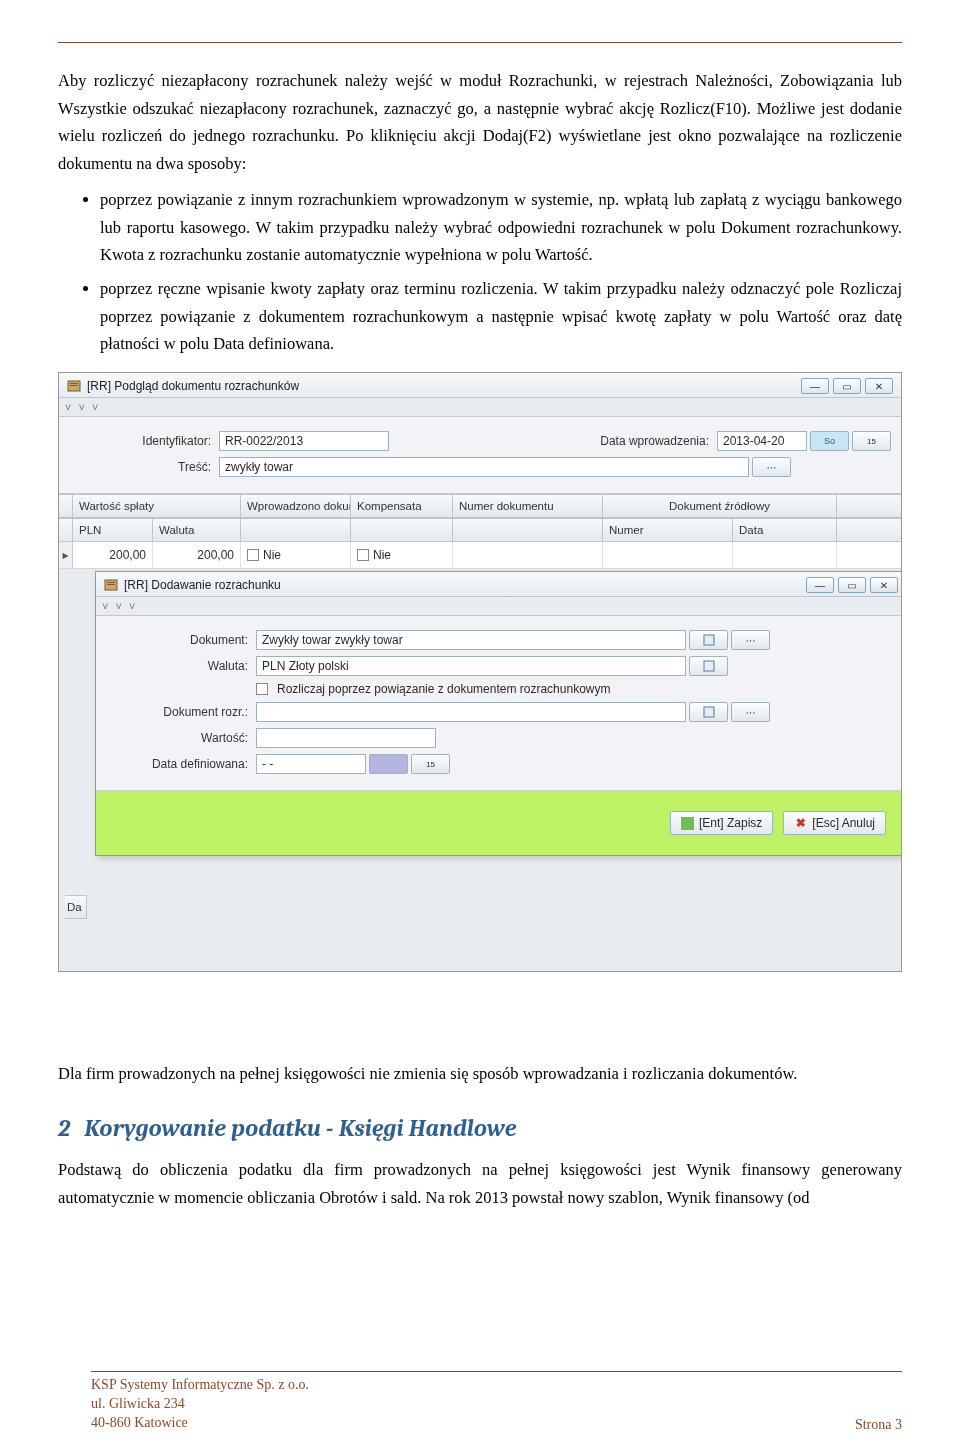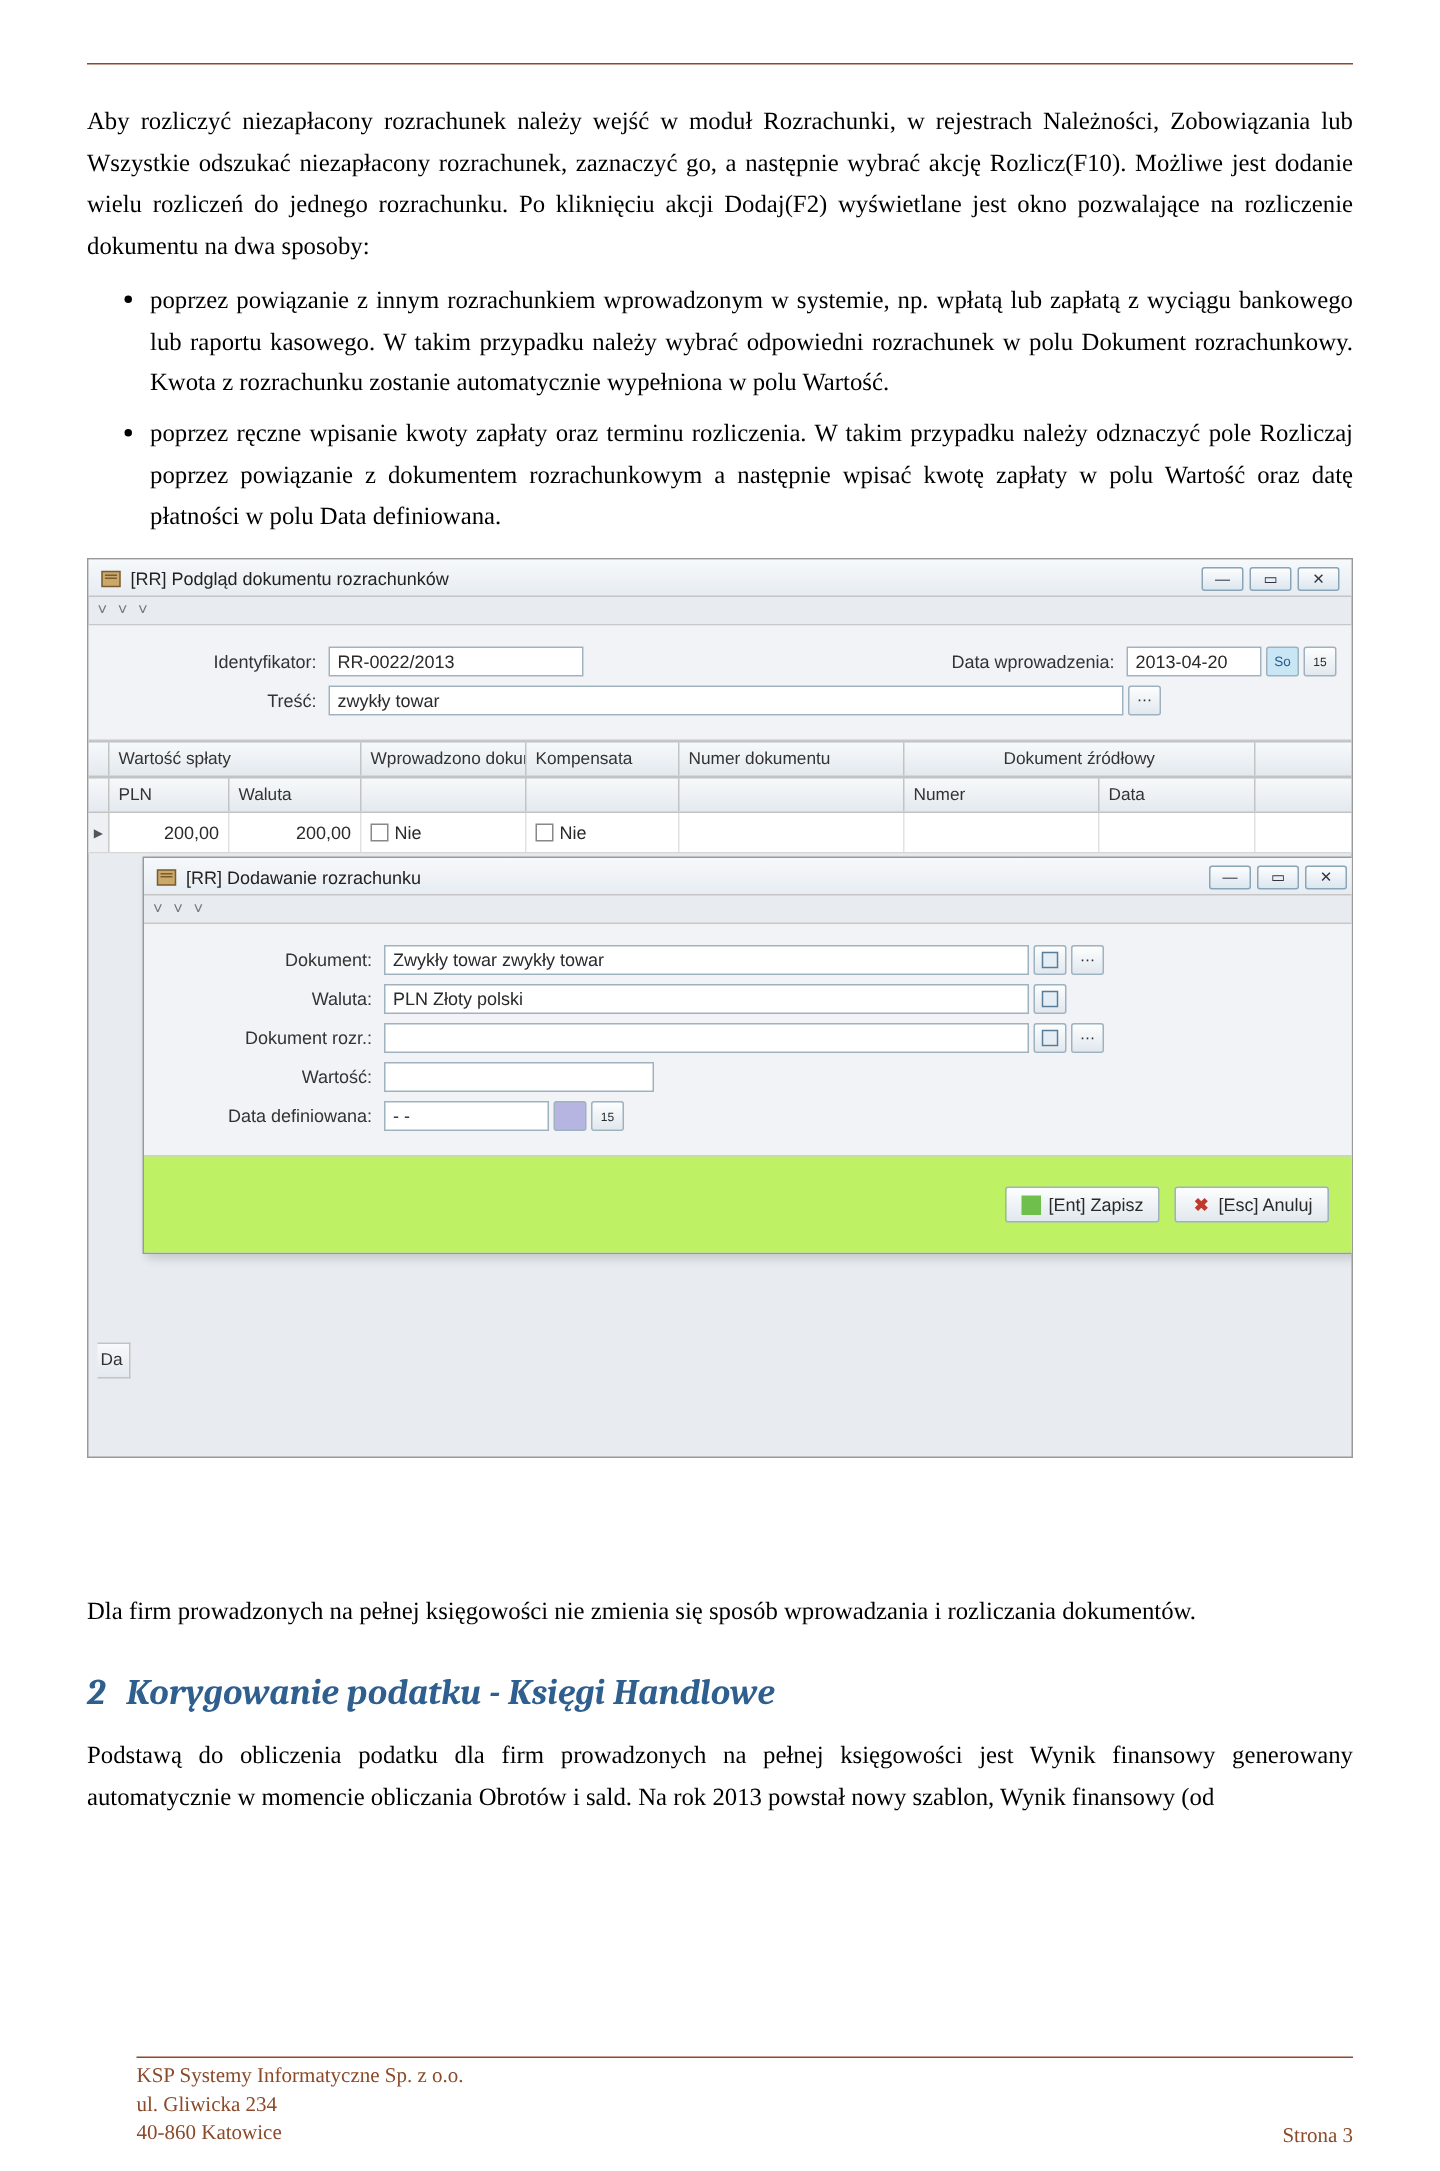--- a/index.html
+++ b/index.html
@@ -17,21 +17,21 @@
     .win-titlebar { display: flex; align-items: center; background: linear-gradient(#f7f9fb,#e6ecf2); padding: 5px 8px 3px 8px; border-bottom: 1px solid #c5c5c5; }
     .small-icon { width: 14px; height: 14px; display: inline-block; }
     .win-title { margin-left: 6px; flex: 1; color: #222; }
     .win-ctrls { display: flex; gap: 4px; }
     .win-ctrl { border: 1px solid #8aa4b8; background: linear-gradient(#fdfefe,#dbe6ee); width: 28px; height: 16px; display: inline-flex; align-items: center; justify-content: center; font-size: 10px; color: #334; border-radius: 2px; }
     .sub-chev-row { padding: 3px 6px; border-bottom: 1px solid #c8c8c8; color: #777; font-size: 11px; letter-spacing: 2px; }
     .form-area { background: #f1f3f6; padding: 8px 10px 10px 10px; }
     .form-row { display: flex; align-items: center; margin: 6px 0; }
     .form-label { width: 150px; text-align: right; padding-right: 8px; color: #333; }
     .input { background: #fff; border: 1px solid #9fb2bf; height: 20px; padding: 0 5px; display: inline-flex; align-items: center; font-size: 12px; }
-    .btn-icon { width: 22px; height: 20px; border: 1px solid #9fb2bf; background: linear-gradient(#fdfefe,#e1e8ee); display: inline-flex; align-items: center; justify-content: center; margin-left: 3px; border-radius: 2px; font-size: 10px; }
+    .btn-icon { width: 39px; height: 20px; border: 1px solid #9fb2bf; background: linear-gradient(#fdfefe,#e1e8ee); display: inline-flex; align-items: center; justify-content: center; margin-left: 3px; border-radius: 2px; font-size: 10px; }
     .grid-headers { background: linear-gradient(#f7f9fb,#e3e9ef); border-top: 1px solid #c3c3c3; border-bottom: 1px solid #c3c3c3; display: flex; }
     .gh-col { padding: 5px 6px; border-right: 1px solid #c3c3c3; font-size: 11.5px; color: #333; }
     .grid-row { display: flex; background: #fff; border-bottom: 1px solid #d6d6d6; }
     .gr-cell { padding: 6px 6px; border-right: 1px solid #e2e2e2; font-size: 12px; display: flex; align-items: center; }
 
     
     .inner-dialog { position: absolute; left: 36px; top: 198px; width: 812px; background: #e8ecf0; border: 1px solid #999; box-shadow: 2px 3px 6px rgba(0,0,0,0.15); }
     .chk { width: 12px; height: 12px; border: 1px solid #888; background: #fff; display: inline-block; vertical-align: middle; margin-right: 4px; }
     .action-bar { padding: 20px; display: flex; justify-content: flex-end; gap: 10px; border-top: 1px solid #cfcfcf; background: #bef264; }
     .action-btn { border: 1px solid #9fb2bf; background: linear-gradient(#fdfefe,#e1e8ee); padding: 4px 10px; display: inline-flex; align-items: center; gap: 5px; border-radius: 2px; font-size: 12px; }
@@ -187,20 +187,27 @@
         <div class="form-row">
           <div class="form-label">Waluta:</div>
           <div class="input" style="width:430px">PLN Złoty polski</div>
           <span class="btn-icon">
               <svg width="12" height="12">
                 <rect x="1" y="1" width="10" height="10" fill="#e6eef5" stroke="#5b7c99"></rect>
               </svg>
             </span>
         </div>
         <div class="form-row">
+          <div class="form-label"></div>
+          <label style="display:flex;align-items:center;gap:5px;">
+            <span class="chk"></span>
+            <span>Rozliczaj poprzez powiązanie z dokumentem rozrachunkowym</span>
+          </label>
+        </div>
+        <div class="form-row">
           <div class="form-label">Dokument rozr.:</div>
           <div class="input" style="width:430px"></div>
           <span class="btn-icon">
               <svg width="12" height="12">
                 <rect x="1" y="1" width="10" height="10" fill="#e6eef5" stroke="#5b7c99"></rect>
               </svg>
             </span>
           <span class="btn-icon">⋯</span>
         </div>
         <div class="form-row">

